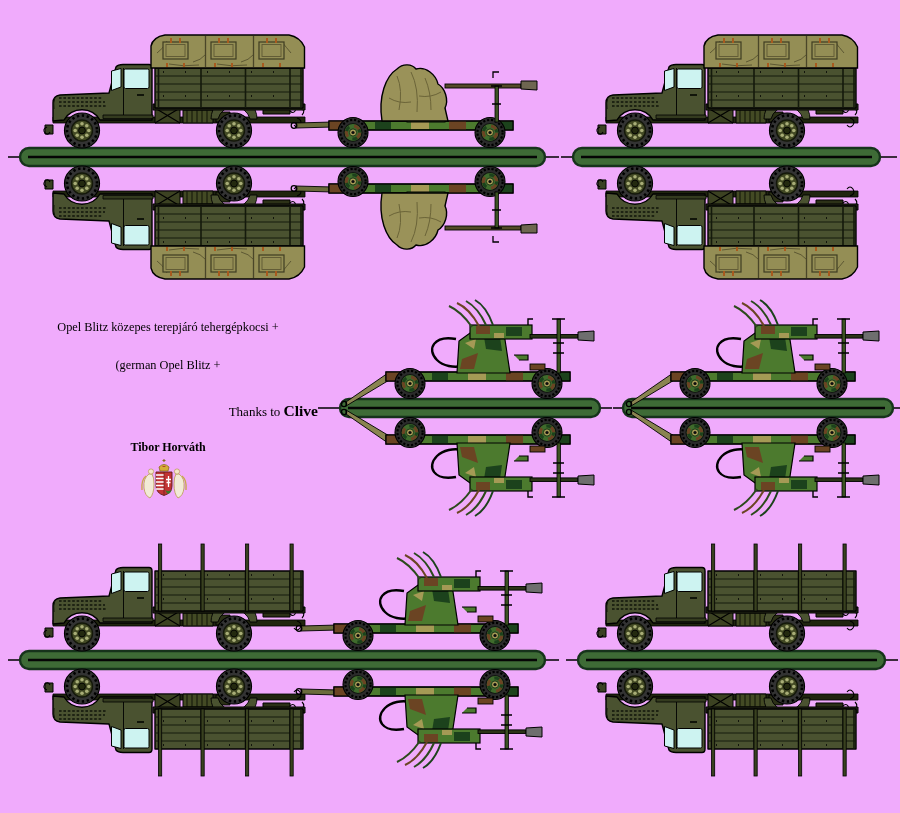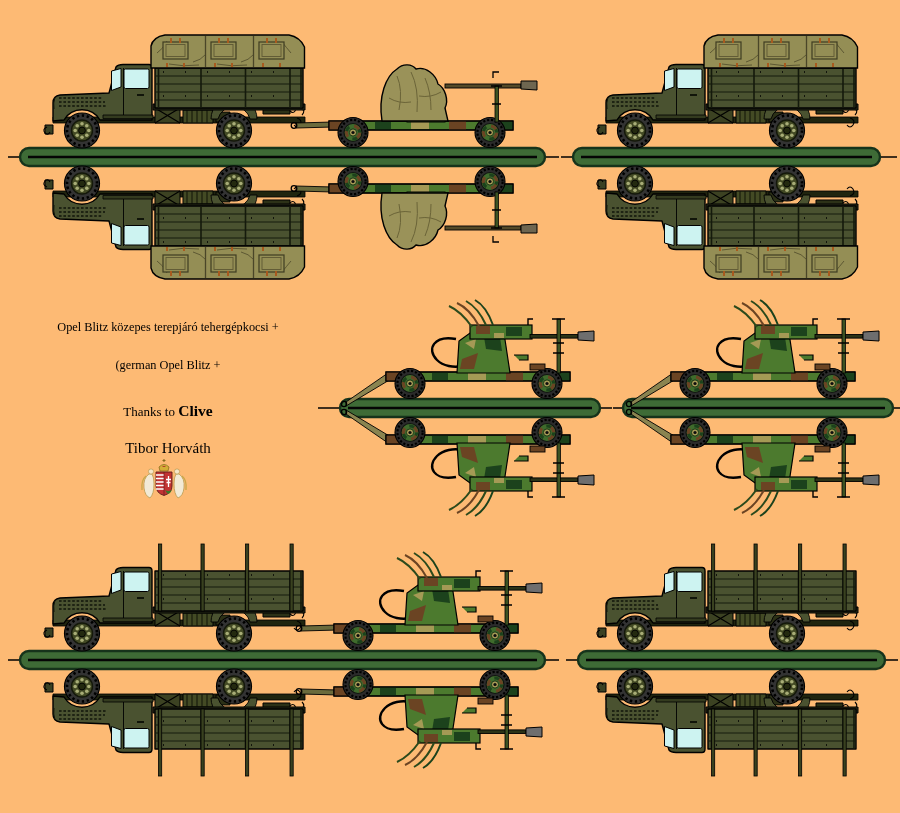--- a/index.html
+++ b/index.html
@@ -1,23 +1,23 @@
 <!DOCTYPE html>
 <html><head>
 <meta charset="utf-8">
 <style>
   html,body{margin:0;padding:0;background:#ffffff;}
-  .page{position:relative;width:900px;height:813px;background:#fdba74;overflow:hidden;
+  .page{position:relative;width:900px;height:813px;background:#f0abfc;overflow:hidden;
         font-family:"Liberation Serif","DejaVu Serif",serif;color:#000;}
   .art{position:absolute;left:0;top:0;}
   .t{position:absolute;text-align:center;white-space:nowrap;}
   .cap{font-size:12.3px;line-height:15px;}
-  .thanks{font-size:13px;}
+  .thanks{font-size:13px;text-align:right;}
   .thanks b{font-size:15.5px;font-weight:bold;}
-  .author{font-size:15px;font-weight:normal;}
+  .author{font-size:12px;font-weight:bold;}
   .crest{position:absolute;}
 </style>
 </head>
 <body>
 
 <div class="page">
 
 <svg class="art" width="900" height="813" viewBox="0 0 900 813" xmlns="http://www.w3.org/2000/svg">
   <defs>
 

